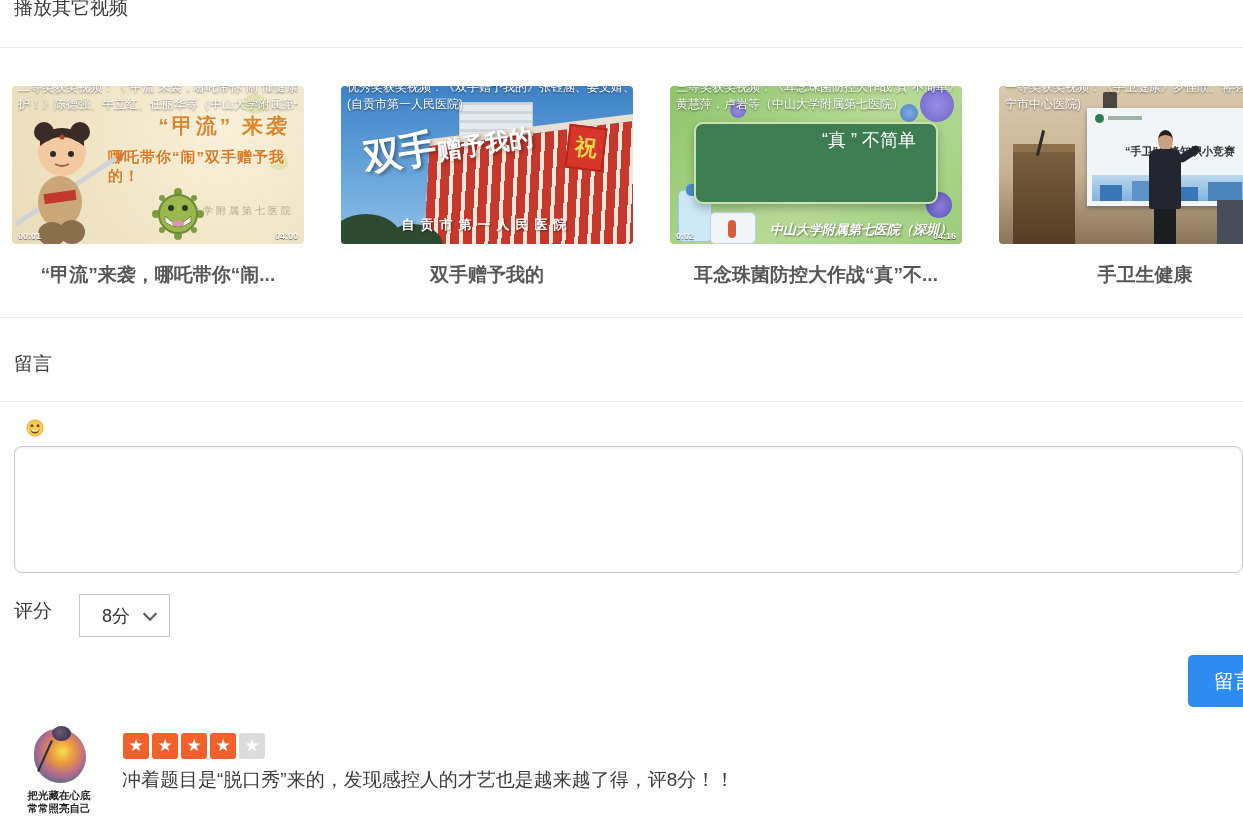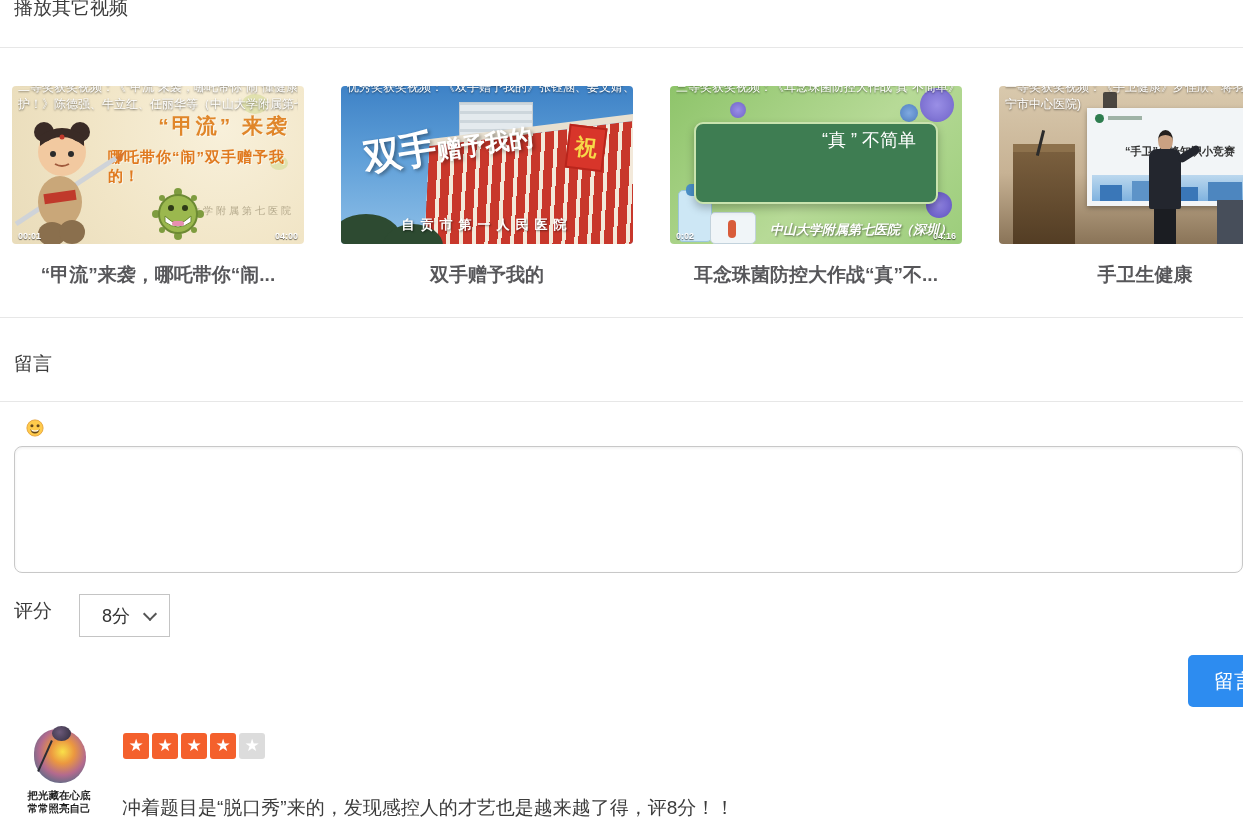--- a/index.html
+++ b/index.html
@@ -108,21 +108,21 @@
   .av-head{position:absolute;left:38px;top:-1px;width:19px;height:15px;border-radius:50%;
            background:radial-gradient(circle at 40% 40%,#6c5a7a,#2e2a3a);}
   .av-brush{position:absolute;left:30px;top:12px;width:2px;height:34px;background:#2c2c34;transform:rotate(24deg);}
   .avatar-caption{margin-top:4px;text-align:center;font-size:10.5px;line-height:13px;font-weight:bold;
                   color:#1f1f1f;font-family:"Liberation Serif","DejaVu Serif",serif;}
   .stars{position:absolute;left:123px;top:733px;display:flex;gap:3px;}
   .star{width:26px;height:26px;border-radius:3px;background:var(--star-empty,#dcdcdc);color:#fff;
         font-size:17px;line-height:26px;text-align:center;display:block;}
   .star.filled{background:var(--star-filled,#f4602c);}
   .comment-text{position:absolute;left:122px;top:766px;font-size:19px;color:#3c3c3c;line-height:28px;
-                white-space:nowrap;margin-top:28px;}
+                white-space:nowrap;}
 </style>
 </head>
 <body>
 
 <div class="page">
 
   <div class="sec-title" style="top:-5px;">播放其它视频</div>
   <div class="hr" style="top:47px;"></div>
 
   <div class="cards">
@@ -179,35 +179,37 @@
 
     <div class="card">
       <div class="thumb thumb2">
         <div class="b2-tower"></div>
         <div class="b2-stripes"></div>
         <div class="b2-zhu">祝</div>
         <div class="b2-tree" style="left:-10px;bottom:-18px;width:70px;height:48px;"></div>
         <div class="b2-tree" style="left:42px;bottom:-24px;width:60px;height:44px;"></div>
         <div class="cap">
           <span>优秀奖获奖视频：《双手赠予我的》张钰涵、姜文婧、曹莉等</span>
+          <span>(自贡市第一人民医院)</span>
         </div>
         <div class="b2-main"><span class="big">双手</span><span class="sml">赠予我的</span></div>
         <div class="b2-footer">自贡市第一人民医院</div>
       </div>
       <div class="vtitle">双手赠予我的</div>
     </div>
 
     <div class="card">
       <div class="thumb thumb3">
         <div class="b3-virus" style="right:8px;top:2px;width:34px;height:34px;background:radial-gradient(circle,#9a8fe6,#6f63c8);"></div>
         <div class="b3-virus" style="right:44px;top:18px;width:18px;height:18px;background:radial-gradient(circle,#7fa9e0,#4f7fc0);"></div>
         <div class="b3-virus" style="left:60px;top:16px;width:16px;height:16px;background:radial-gradient(circle,#9a8fe6,#6f63c8);"></div>
         <div class="b3-virus" style="right:10px;bottom:26px;width:26px;height:26px;background:radial-gradient(circle,#8f82e0,#5d51bd);"></div>
         <div class="cap">
           <span>三等奖获奖视频：《耳念珠菌防控大作战“真”不简单》杜丽，</span>
+          <span>黄慧萍，卢岩等（中山大学附属第七医院）</span>
         </div>
         <div class="b3-panel">
           <div class="b3-l2">“真 ” 不简单</div>
         </div>
         <div class="b3-bottle" style="left:8px;bottom:2px;width:32px;height:50px;background:#cde7f5;border:1px solid #9cc6de;"></div>
         <div class="b3-bottle" style="left:16px;bottom:48px;width:14px;height:12px;background:#4a90c8;"></div>
         <div class="b3-bottle" style="left:40px;bottom:0px;width:44px;height:30px;background:#f0f5f8;border:1px solid #c2d2dc;"></div>
         <div class="b3-bottle" style="left:58px;bottom:6px;width:8px;height:18px;background:#d85c3a;"></div>
         <div class="b3-footer">中山大学附属第七医院（深圳）</div>
         <span class="ts tl">0:02</span>

